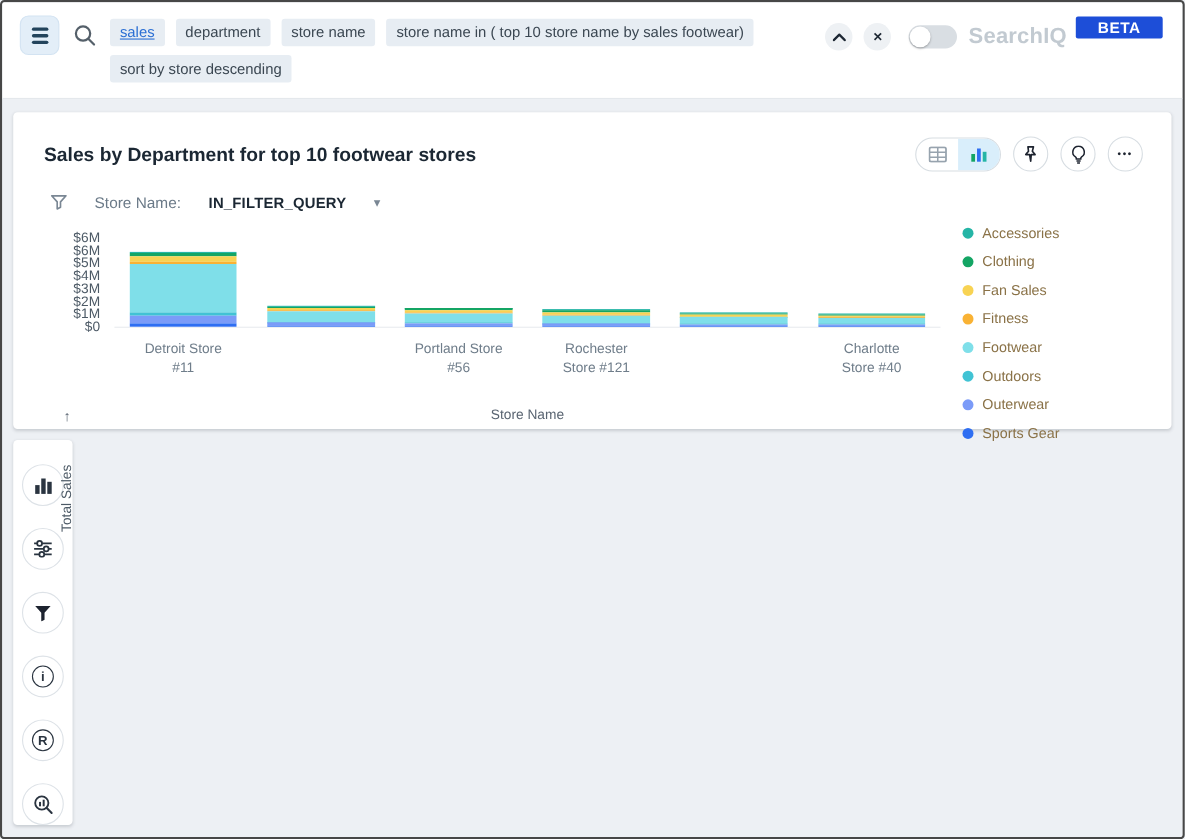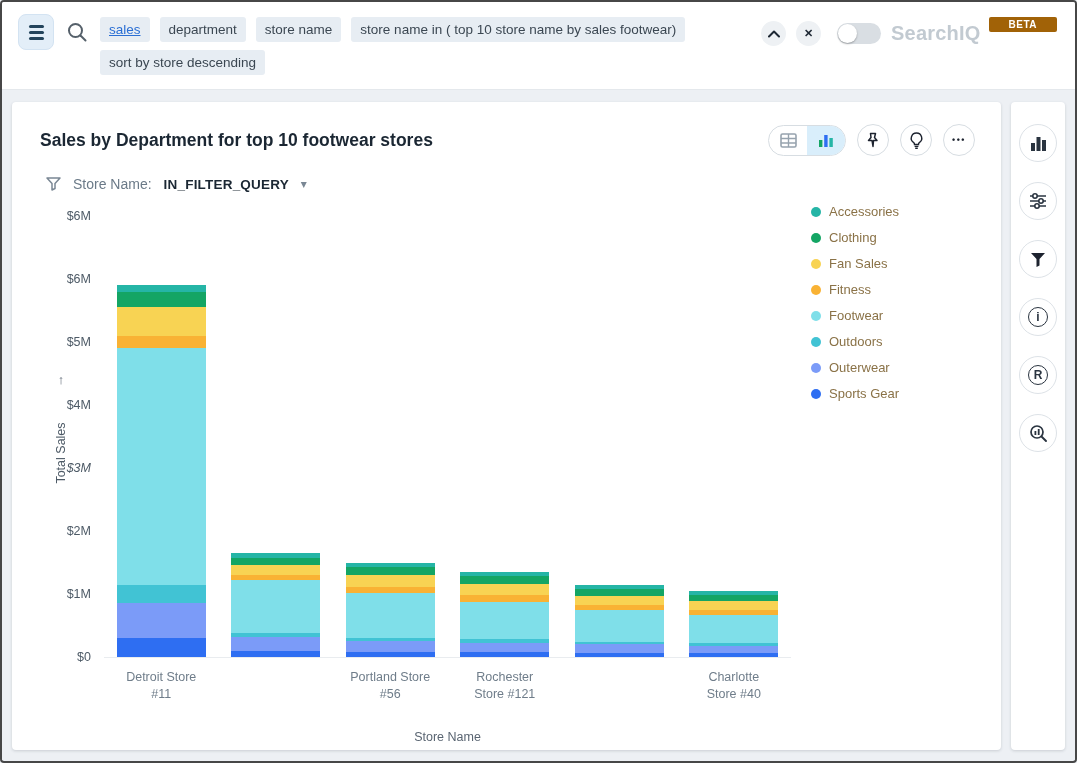--- a/index.html
+++ b/index.html
@@ -38,43 +38,43 @@
   }
   .toggle {
     width:44px; height:21px; border-radius:11px; background:#d9dee3; position:relative; cursor:pointer; margin-left:6px;
   }
   .toggle .knob {
     position:absolute; left:1px; top:1px; width:19px; height:19px; border-radius:50%;
     background:#fff; box-shadow:0 1px 2px rgba(0,0,0,.3);
   }
   .searchiq { font-size:20px; font-weight:600; color:#c2cad1; letter-spacing:.2px; }
   .beta {
-    background:#a16207; color:#fff; font-size:10px; font-weight:bold; letter-spacing:.5px;
+    background:#1d4ed8; color:#fff; font-size:14px; font-weight:bold; letter-spacing:.5px;
     padding:2px 20px; border-radius:2px; position:relative; top:-9px; left:-2px;
   }
   
-  .main { display:flex; gap:10px; padding:12px 10px 10px; height:calc(763px - 4px - 89px); background:#edf0f4; }
+  .main { display:flex; gap:10px; padding:12px 10px 10px; height:calc(763px - 4px - 89px); background:#edf0f4;flex-direction:column; }
   .card {
     flex:1; background:#fff; border-radius:4px; box-shadow:0 1px 3px rgba(40,50,60,.18);
     display:flex; flex-direction:column; min-width:0;
   }
   .card-header { display:flex; align-items:center; padding:22px 26px 6px 28px; }
   .card-title { font-size:17.5px; font-weight:bold; color:#1b2733; }
   .hdr-tools { margin-left:auto; display:flex; align-items:center; gap:11px; }
   .seg {
     display:flex; border:1px solid #d7dde2; border-radius:17px; overflow:hidden; height:31px; background:#fff;
   }
   .seg > button { border:none; background:transparent; width:38px; display:flex; align-items:center; justify-content:center; cursor:pointer; }
   .seg > button.active { background:#d9eefb; }
   .circle-md {
     width:32px; height:32px; border-radius:50%; background:#fff; border:1px solid #d7dde2;
     display:flex; align-items:center; justify-content:center; cursor:pointer; color:#1d232f;
   }
   .dots { font-size:9px; letter-spacing:1.5px; color:#1d232f; font-weight:bold; }
-  .filter-row { display:flex; align-items:center; gap:12px; padding:14px 28px 2px 34px; }
+  .filter-row { display:flex; align-items:center; gap:25px; padding:14px 28px 2px 34px; }
   .filter-label { font-size:14px; color:#6b7a88; }
   .filter-value { font-size:13.5px; font-weight:bold; color:#1b2733; letter-spacing:.2px; cursor:pointer; }
   .caret { color:#7a8794; font-size:12px; cursor:pointer; }
   
   .chart { position:relative; height:505px; margin:6px 22px 0 26px; flex:1; }
   .plot {
     position:absolute; left:66px; right:188px; top:16px; bottom:92px;
     display:flex; align-items:flex-end; border-bottom:1px solid #e9ecef;
   }
   .slot { flex:1; height:100%; display:flex; align-items:flex-end; justify-content:center; position:relative; }
@@ -221,21 +221,21 @@
 
     <div class="chart">
       <div class="ylabel-wrap">
         <span class="yarrow"></span>
         <span class="ylabel">Total Sales</span>
       </div>
       <div class="plot">
           <span class="ytick" style="bottom: 0%;">$0</span>
           <span class="ytick" style="bottom: 14.2857%; margin-left: 24px;">$1M</span>
           <span class="ytick" style="bottom: 28.5714%;">$2M</span>
-          <span class="ytick" style="bottom: 42.8571%; font-style: italic;">$3M</span>
+          <span class="ytick" style="bottom: 42.8571%;">$3M</span>
           <span class="ytick" style="bottom: 57.1429%;">$4M</span>
           <span class="ytick" style="bottom: 71.4286%;">$5M</span>
           <span class="ytick" style="bottom: 85.7143%;">$6M</span>
           <span class="ytick" style="bottom: 100%;">$6M</span>
           <div class="slot">
             <div class="bar">
               <div class="seg-block" style="height: 4.28571%; background: rgb(46, 110, 242);"></div>
               <div class="seg-block" style="height: 7.85714%; background: rgb(123, 155, 248);"></div>
               <div class="seg-block" style="height: 4.28571%; background: rgb(65, 195, 212);"></div>
               <div class="seg-block" style="height: 53.5714%; background: rgb(127, 223, 233);"></div>

